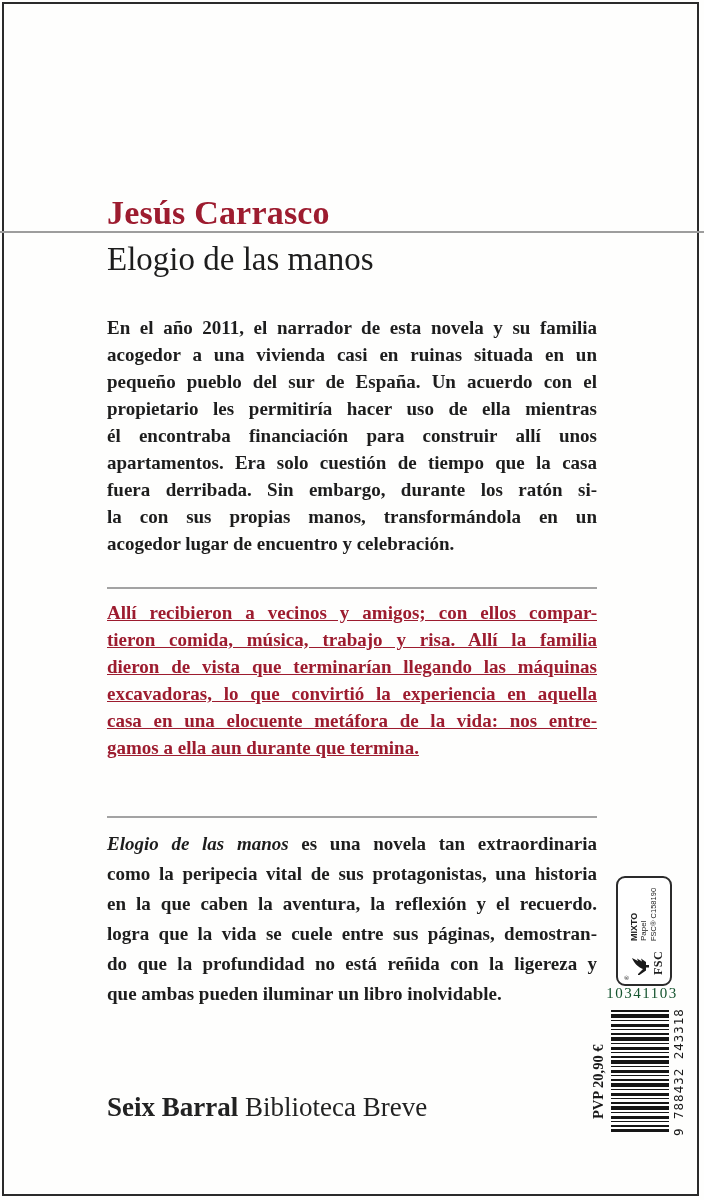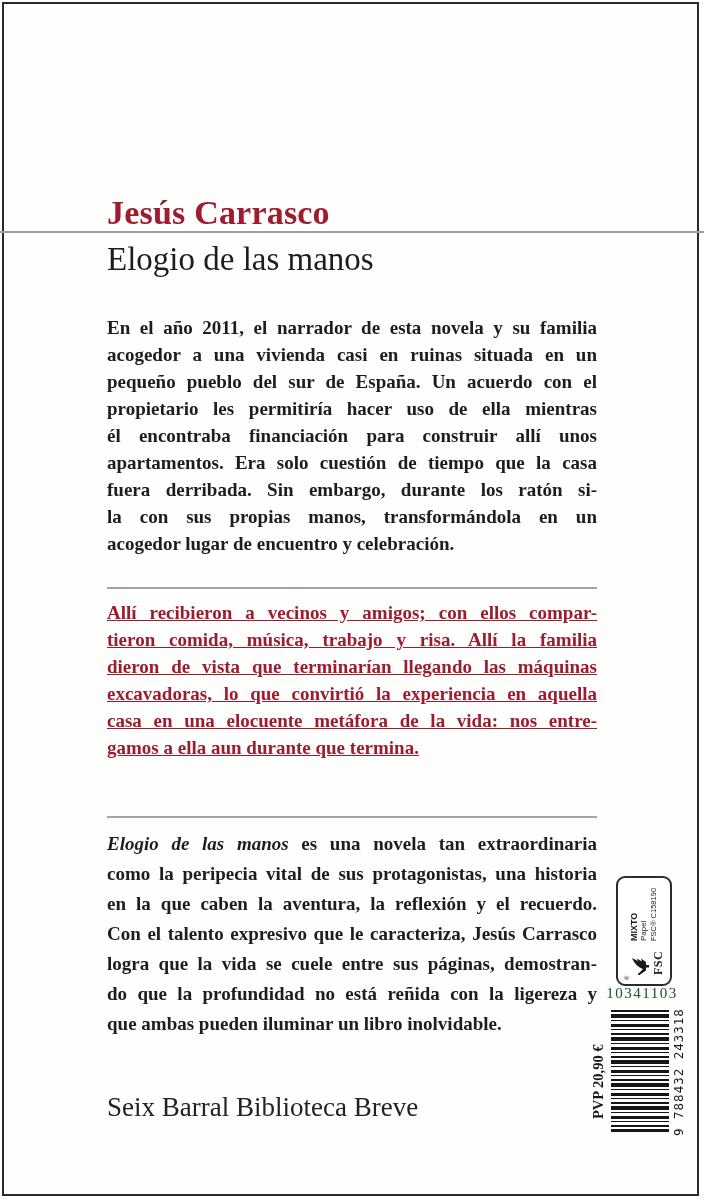--- a/index.html
+++ b/index.html
@@ -22,21 +22,21 @@
   }
   .para .jline-last{text-align:right;text-align-last:left;}
   .synopsis{top:314px;font-size:19px;font-weight:bold;}
   .synopsis .jline{line-height:27px;height:27px;}
   .highlight{top:599px;font-size:19px;font-weight:bold;color:#9d1c2f;}
   .highlight .jline{line-height:27px;height:27px;text-decoration:underline;}
   .review{top:829px;font-size:19px;font-weight:bold;}
   .review .jline{line-height:30px;height:30px;}
   .italic{font-style:italic;}
   .publisher{position:absolute;left:107px;top:1092px;font-size:27px;color:#222;}
-  .publisher .imprint{font-weight:normal;}
+  .publisher .imprint{font-weight:bold;}
   
   .fsc-label{
     position:absolute;left:616px;top:876px;width:52px;height:106px;
     border:2px solid #2b2b2b;border-radius:9px;background:#fff;
   }
   .fsc-inner{
     position:absolute;left:50%;top:50%;width:98px;height:44px;
     transform:translate(-50%,-50%) rotate(-90deg);
     display:flex;align-items:center;gap:5px;padding:0 2px;
   }
@@ -106,21 +106,20 @@
     <div class="jline">casa en una elocuente metáfora de la vida: nos entre-</div>
     <div class="jline jline-last">gamos a ella aun durante que termina.</div>
   </div>
 
   <div class="rule rule-mid" style="top:816px;"></div>
 
   <div class="para review">
     <div class="jline"><span class="italic">Elogio de las manos</span><span> es una novela tan extraordinaria</span></div>
     <div class="jline">como la peripecia vital de sus protagonistas, una historia</div>
     <div class="jline">en la que caben la aventura, la reflexión y el recuerdo.</div>
-    <div class="jline">Con el talento expresivo que le caracteriza, Jesús Carrasco</div>
     <div class="jline">logra que la vida se cuele entre sus páginas, demostran-</div>
     <div class="jline">do que la profundidad no está reñida con la ligereza y</div>
     <div class="jline jline-last">que ambas pueden iluminar un libro inolvidable.</div>
   </div>
 
   <div class="publisher"><span class="imprint">Seix Barral</span><span> Biblioteca Breve</span></div>
 
   <div class="fsc-label">
     <div class="fsc-inner">
       <div class="fsc-logo-block">

